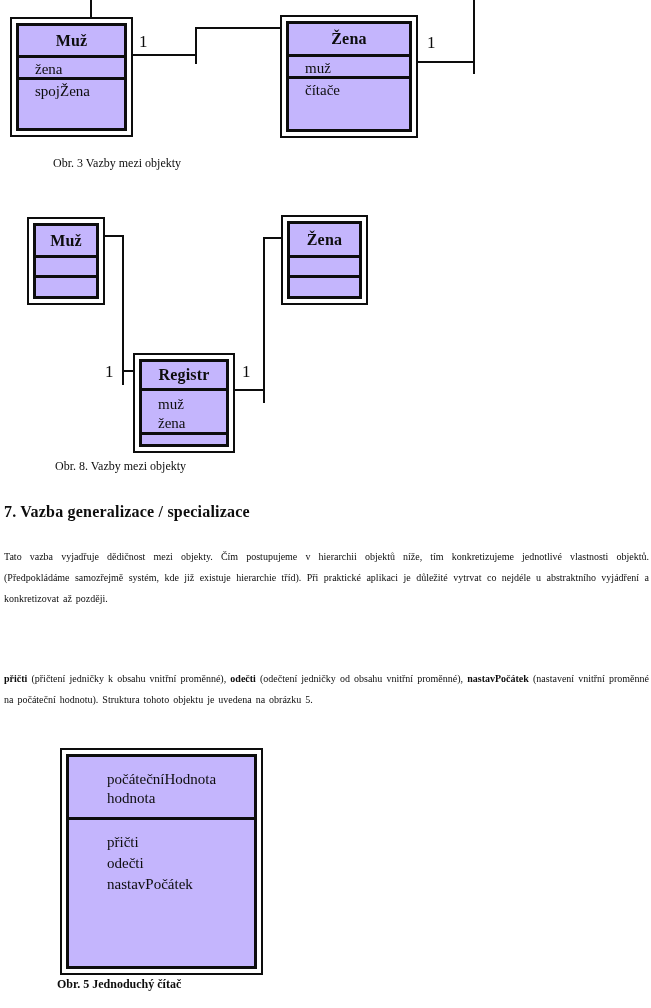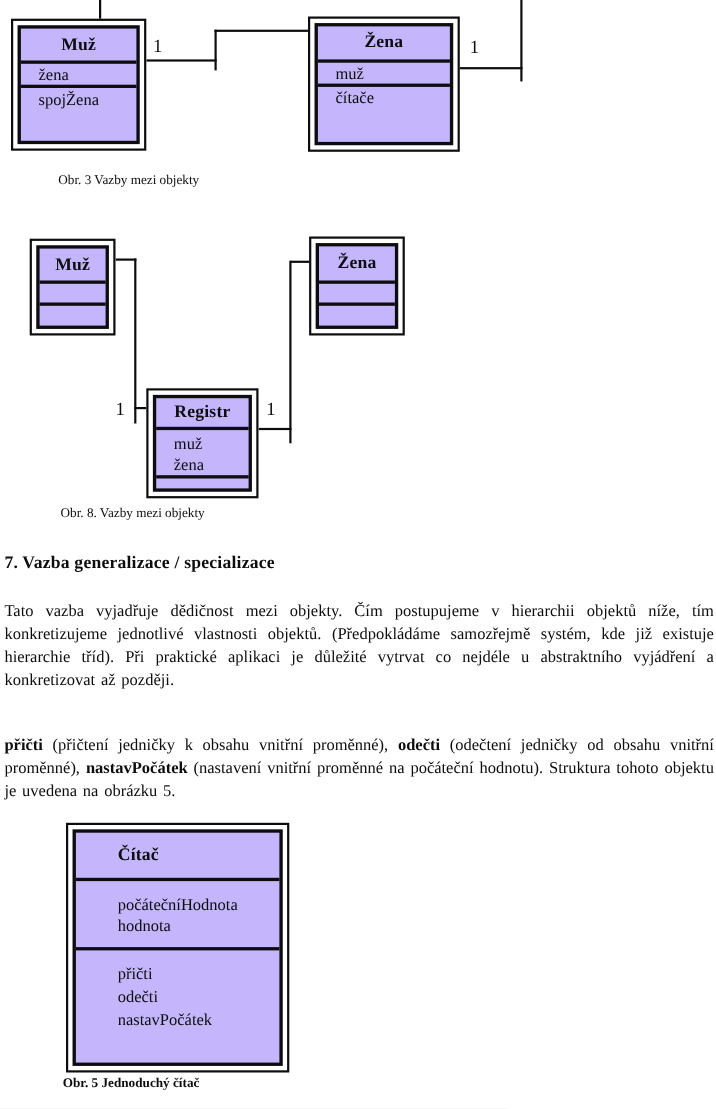--- a/index.html
+++ b/index.html
@@ -50,21 +50,21 @@
     font-size: 15px;
     line-height: 18px;
     padding: 2px 2px 0 16px;
     white-space: nowrap;
   }
   .mult { position: absolute; font-size: 17px; line-height: 17px; }
   .cap { position: absolute; font-size: 12px; white-space: nowrap; }
   .h4 { position: absolute; font-size: 16px; font-weight: bold; white-space: nowrap; letter-spacing: 0.2px; }
   .para {
     position: absolute;
-    font-size: 15px;
+    font-size: 10px;
     line-height: 21px;
     text-align: justify;
     word-spacing: 1.5px;
   }
   .para b { font-weight: bold; }
   .rows-pad { padding-top: 4px; }
   .fig5-rows { font-size: 15px; line-height: 19px; padding: 13px 2px 0 38px; }
   .fig5-methods { font-size: 15px; line-height: 21px; padding: 12px 2px 0 38px; }
 </style>
 </head>
@@ -149,21 +149,20 @@
   <div class="para" style="left:4px; top:546px; width:645px;">Tato vazba vyjadřuje dědičnost mezi objekty. Čím postupujeme v hierarchii objektů níže, tím konkretizujeme jednotlivé vlastnosti objektů. (Předpokládáme samozřejmě systém, kde již existuje hierarchie tříd). Při praktické aplikaci je důležité vytrvat co nejdéle u abstraktního vyjádření a konkretizovat až později.</div>
 
   <div class="para" style="left:4px; top:647px; width:645px;">
     <br>
     <b>přičti</b><span> (přičtení jedničky k obsahu vnitřní proměnné), </span><b>odečti</b><span> (odečtení jedničky od obsahu vnitřní proměnné), </span><b>nastavPočátek</b><span> (nastavení vnitřní proměnné na počáteční hodnotu). Struktura tohoto objektu je uvedena na obrázku 5.</span>
   </div>
 
   <div>
     <div class="cbox" style="left:60px; top:748px; width:203px; height:227px;">
       <div class="cin">
-        <div class="cmp ctitle left" style="height:44px;">Čítač</div>
         <div class="cmp fig5-rows" style="height:63px;">
           <div>počátečníHodnota</div>
           <div>hodnota</div>
         </div>
         <div class="cmp last fig5-methods">
           <div>přičti</div>
           <div>odečti</div>
           <div>nastavPočátek</div>
         </div>
       </div>

